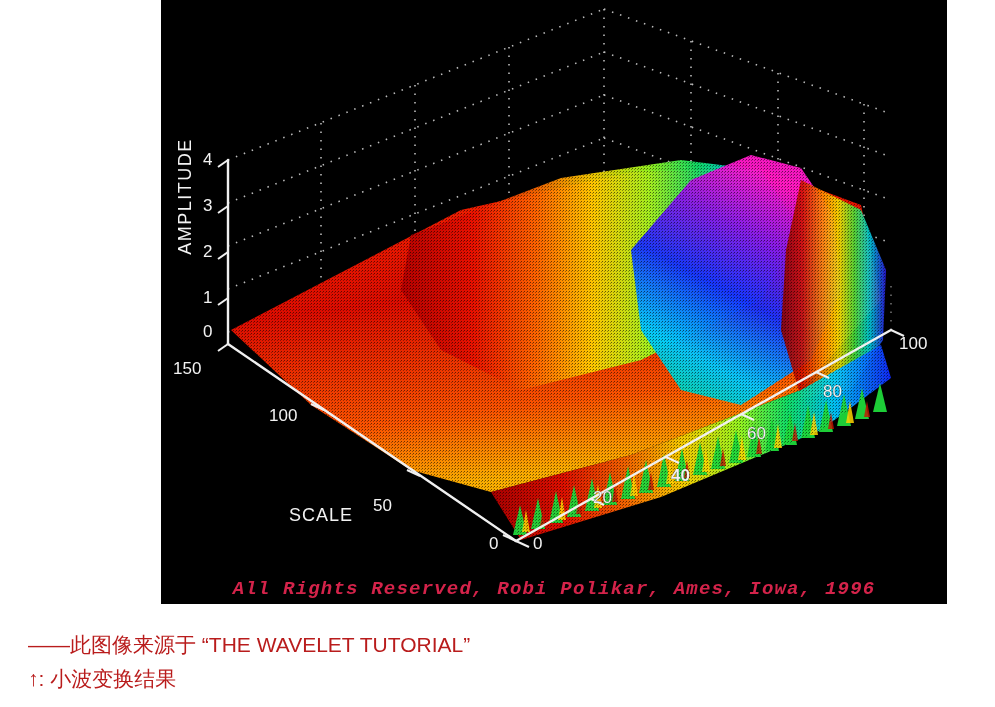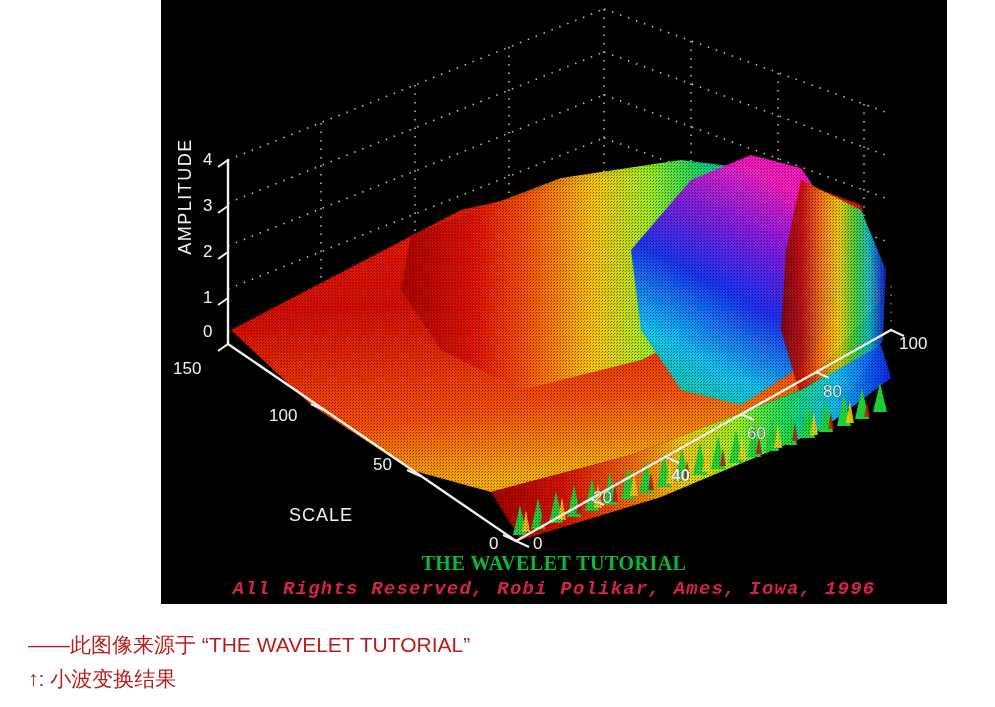--- a/index.html
+++ b/index.html
@@ -390,32 +390,31 @@
     <div id="amplitude-label">AMPLITUDE</div>
 
     <div class="axis-text tick" style="left:42px;  top:150px;">4</div>
     <div class="axis-text tick" style="left:42px;  top:196px;">3</div>
     <div class="axis-text tick" style="left:42px;  top:242px;">2</div>
     <div class="axis-text tick" style="left:42px;  top:288px;">1</div>
     <div class="axis-text tick" style="left:42px;  top:322px;">0</div>
 
     <div class="axis-text tick" style="left:12px;  top:359px;">150</div>
     <div class="axis-text tick" style="left:108px; top:406px;">100</div>
-    <div class="axis-text tick" style="left:212px; top:455px;">50</div>
+    <div class="axis-text tick" style="left:212px; top:496px;">50</div>
     <div class="axis-text tick" style="left:328px; top:534px;">0</div>
     <div class="axis-text axname" style="left:128px; top:505px;">SCALE</div>
 
     <div class="axis-text tick" style="left:372px; top:534px;">0</div>
     <div class="axis-text tick" style="left:432px; top:488px;">20</div>
     <div class="axis-text tick" style="left:510px; top:466px;font-weight:bold;">40</div>
     <div class="axis-text tick" style="left:586px; top:424px;">60</div>
     <div class="axis-text tick" style="left:662px; top:382px;">80</div>
     <div class="axis-text tick" style="left:738px; top:334px;">100</div>
 
-    <div id="fig-title">THE WAVELET TUTORIAL</div>
     <div id="fig-copyright">All Rights Reserved, Robi Polikar, Ames, Iowa, 1996</div>
   </div>
 
   <div id="caption">
     <div class="caption-line">——此图像来源于 “THE WAVELET TUTORIAL”</div>
     <div class="caption-line">↑: 小波变换结果</div>
   </div>
 
 
 </div>

